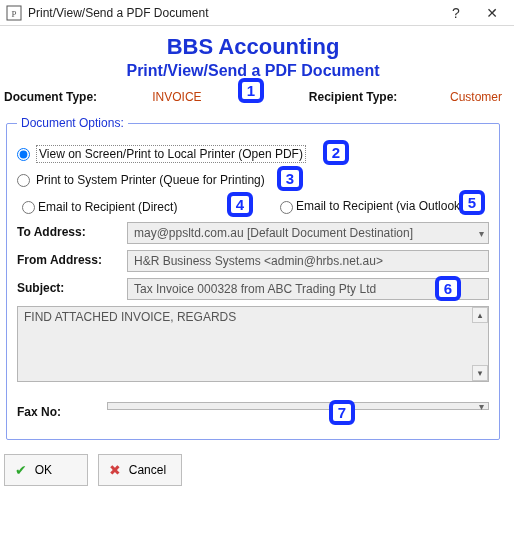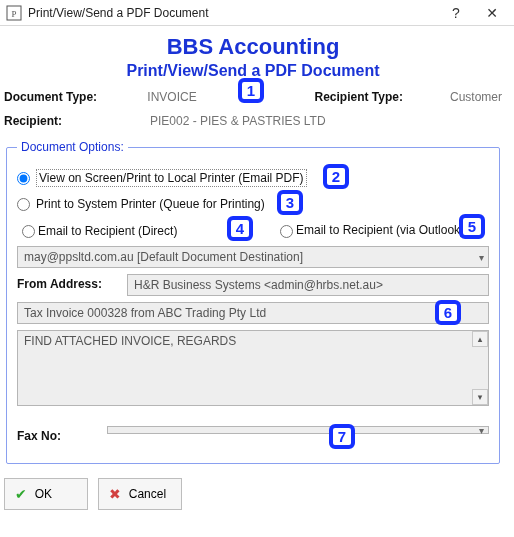--- a/index.html
+++ b/index.html
@@ -25,21 +25,21 @@
   .titlebar .title-text { flex:1; font-size:12px; color:#222; }
   .titlebtn {
     width: 36px; height:26px; display:flex; align-items:center; justify-content:center;
     font-size:14px; color:#333; cursor:pointer;
   }
   .client { padding: 6px 12px 12px 4px; }
   .app-title { text-align:center; color:#1a33d6; font-weight:bold; font-size:22px; margin-top:2px; }
   .app-subtitle { text-align:center; color:#1a33d6; font-weight:bold; font-size:16px; margin-top:2px; position:relative; }
   .inforow { display:flex; align-items:center; margin-top:10px;gap:28px; }
   .lbl { font-weight:bold; color:#111; width:118px; }
-  .val { color:#737373; }
+  .val { color:#c2410c;margin-left:15px; }
   .lbl2 { font-weight:bold; width:110px; margin-left:18px; }
   fieldset.doc-opts {
     margin-top:12px;
     border:1px solid #8aa0f0;
     border-radius:2px;
     padding:8px 10px 14px 10px;
     position:relative;
   }
   fieldset.doc-opts legend {
     color:#1a33d6;
@@ -131,31 +131,27 @@
   <div class="app-subtitle">Print/View/Send a PDF Document</div>
 
   <div class="callout" style="left:238px; top:52px;">1</div>
 
   <div class="inforow">
     <span class="lbl">Document Type:</span>
     <span class="val" style="width:124px;">INVOICE</span>
     <span class="lbl2">Recipient Type:</span>
     <span class="val">Customer</span>
   </div>
-  <div class="inforow">
-    <span class="lbl">Recipient:</span>
-    <span class="val">PIE002 - PIES &amp; PASTRIES LTD</span>
-  </div>
 
   <fieldset class="doc-opts">
     <legend>Document Options:</legend>
 
     <div class="radio-row" style="position:relative;">
       <input type="radio" name="opt" checked="" style="">
-      <label style="border:1px dotted #888; padding:1px 2px;">View on Screen/Print to Local Printer (Email PDF)</label>
+      <label style="border:1px dotted #888; padding:1px 2px;">View on Screen/Print to Local Printer (Open PDF)</label>
       <div class="callout" style="left:306px; top:-4px;">2</div>
     </div>
 
     <div class="radio-row" style="position:relative;">
       <input type="radio" name="opt" style="">
       <label>Print to System Printer (Queue for Printing)</label>
       <div class="callout" style="left:260px; top:-4px;">3</div>
     </div>
 
     <div class="half-row" style="position:relative;">
@@ -165,34 +161,36 @@
       </div>
       <div class="callout" style="left:210px; top:-4px;">4</div>
       <div class="right" style="justify-content:flex-start; padding-left:44px;">
         <input type="radio" name="opt" style="">
         <label>Email to Recipient (via Outlook)</label>
       </div>
       <div class="callout" style="left:442px; top:-6px;">5</div>
     </div>
 
     <div class="field-row">
+      <span class="flbl">To Address:</span>
       <div class="combo">
         <span>may@ppsltd.com.au [Default Document Destination]</span>
         <span class="caret">▾</span>
       </div>
     </div>
 
     <div class="field-row">
       <span class="flbl">From Address:</span>
       <div class="txtinput">
         <span>H&amp;R Business Systems &lt;admin@hrbs.net.au&gt;</span>
       </div>
     </div>
 
     <div class="field-row" style="position:relative;">
+      <span class="flbl">Subject:</span>
       <div class="txtinput">
         <span>Tax Invoice 000328 from ABC Trading Pty Ltd</span>
       </div>
       <div class="callout" style="left:418px; top:-2px;">6</div>
     </div>
 
     <div class="field-row">
       <div class="msg-wrap">
         <div class="msgarea">
           <span>FIND ATTACHED INVOICE, REGARDS</span>

